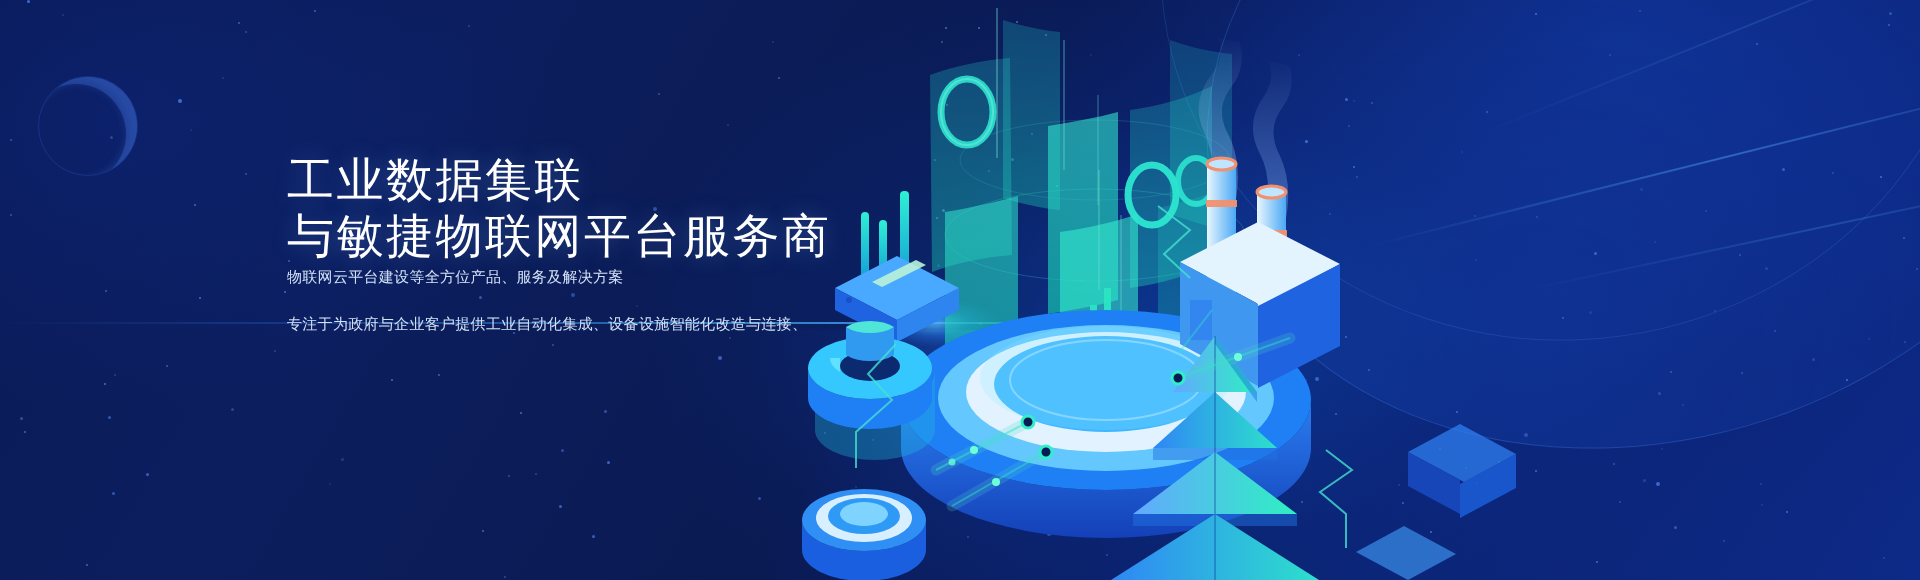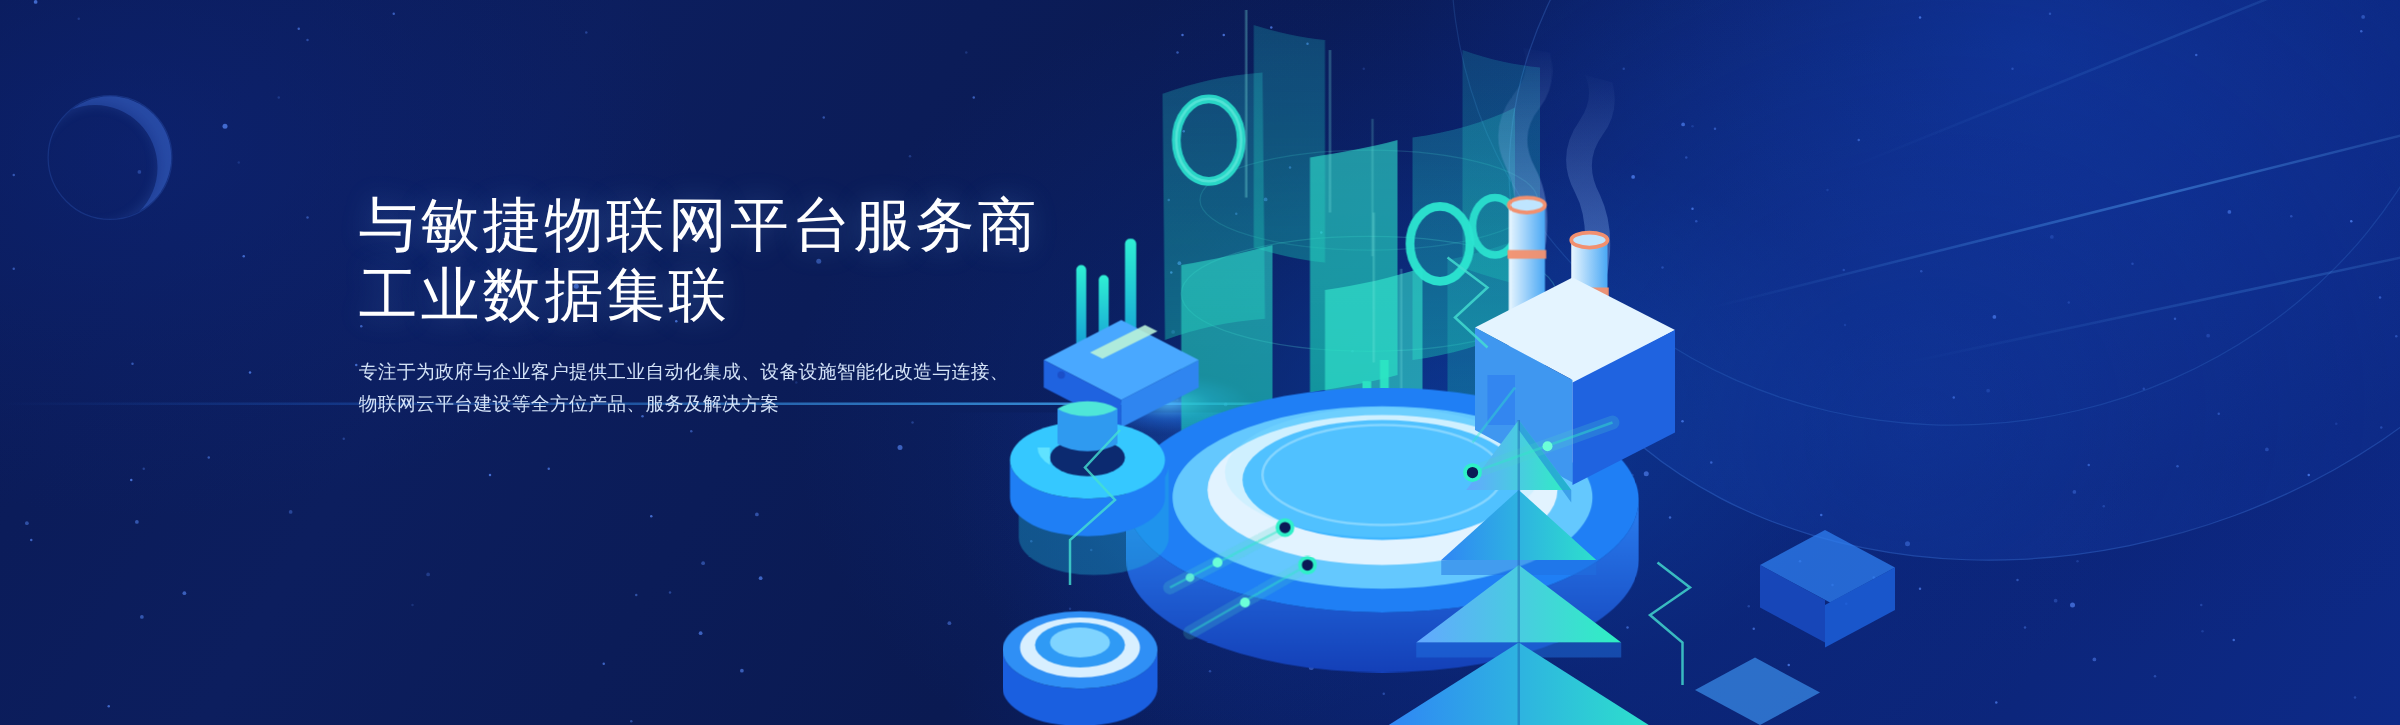--- a/index.html
+++ b/index.html
@@ -276,24 +276,24 @@
   <div class="corner-sweep"></div>
   <div class="corner-sweep2"></div>
   <div class="diag-beam b3"></div>
   <div class="diag-beam"></div>
   <div class="diag-beam b2"></div>
   <div class="ground-glow"></div>
   <div class="glow-line"></div>
   <div class="glow-burst"></div>
 
   <div class="text-block">
+    <div class="headline">工业数据集联</div>
     <div class="headline">与敏捷物联网平台服务商</div>
-    <div class="headline">工业数据集联</div>
+    <div class="subtitle" style="margin-top:0">物联网云平台建设等全方位产品、服务及解决方案</div>
     <div class="subtitle">专注于为政府与企业客户提供工业自动化集成、设备设施智能化改造与连接、</div>
-    <div class="subtitle" style="margin-top:0">物联网云平台建设等全方位产品、服务及解决方案</div>
   </div>
 
   <div class="illus">
     <svg width="1160" height="580" viewBox="0 0 1160 580" xmlns="http://www.w3.org/2000/svg">
       <defs>
         <linearGradient id="gCyan" x1="0" y1="0" x2="1" y2="1">
           <stop offset="0" stop-color="#3fe9ff"></stop>
             <stop offset="1" stop-color="#1ad3a8"></stop>
         </linearGradient>
         <linearGradient id="gCyan2" x1="0" y1="0" x2="0" y2="1">

